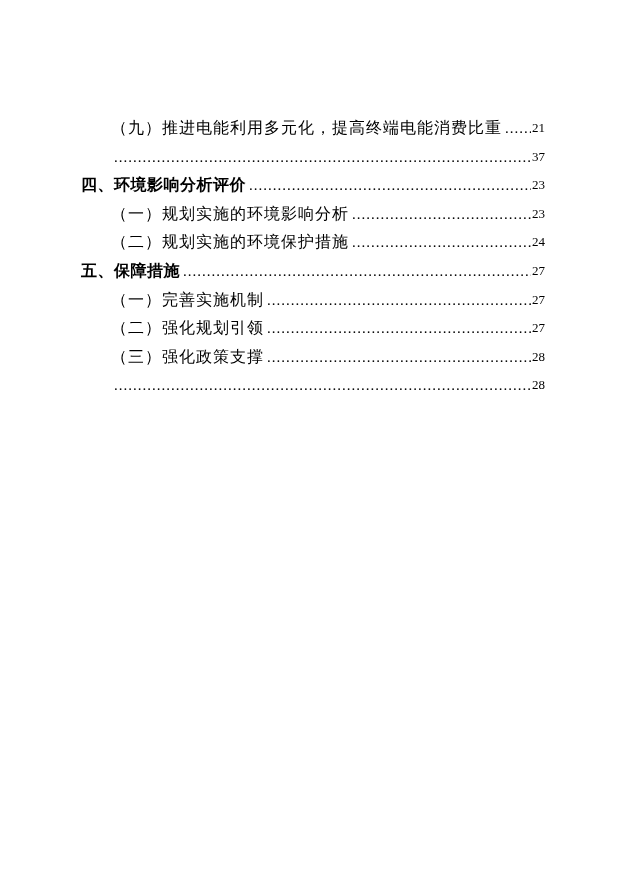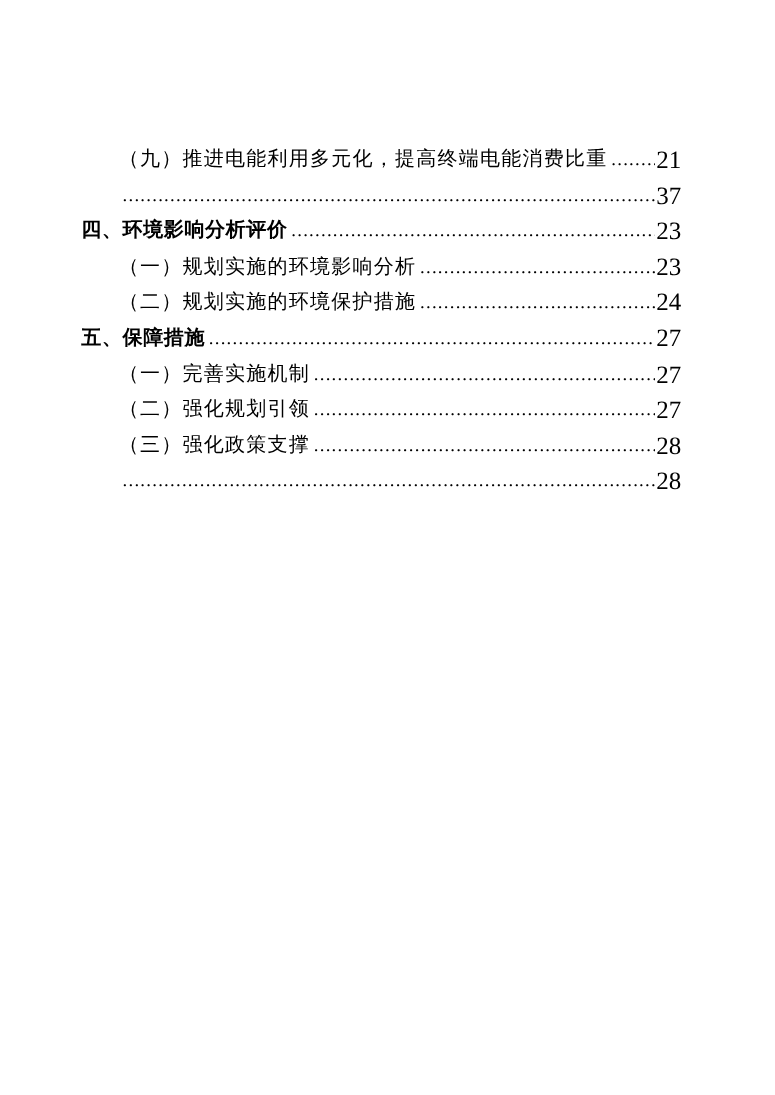--- a/index.html
+++ b/index.html
@@ -18,20 +18,21 @@
     padding: 114px 75px 0 65px; 
   }
   .toc { width: 480px; }
   .toc-row {
     display: flex;
     align-items: flex-start;
     height: 28.6px;
     font-size: 16px;
     line-height: 28.6px;
     white-space: nowrap;
+    margin-left: 16px;
   }
   .toc-row.level1 {
     font-family: "Liberation Sans", sans-serif; 
     font-weight: bold;
     letter-spacing: 0.5px;
   }
   .toc-row.level2 {
     font-family: "Liberation Serif", serif;     
     padding-left: 30px;
     letter-spacing: 1px;
@@ -49,21 +50,21 @@
     margin: 0 1px 0 3px;
   }
   .toc-leader::after {
     content: "..........................................................................................................................";
   }
   .toc-page {
     flex: 0 0 auto;
     font-family: "Liberation Serif", serif;
     font-weight: normal;
     letter-spacing: 0;
-    font-size: 20px;
+    font-size: 13px;
   }
 </style>
 </head>
 <body>
 
 <div class="page">
   <div class="toc">
       <div class="toc-row level2">
         <span class="toc-label">（九）推进电能利用多元化，提高终端电能消费比重</span>
         <span class="toc-leader"></span>

